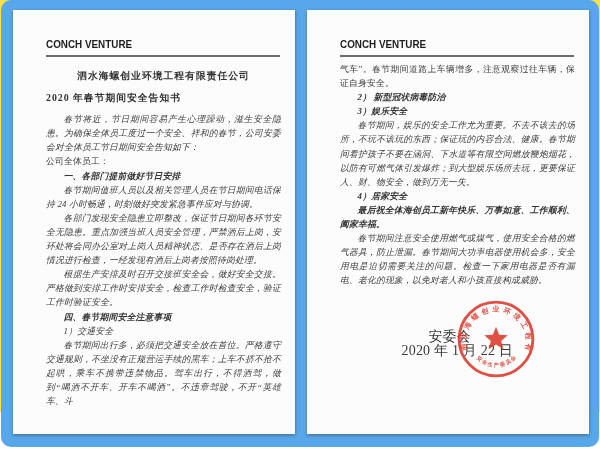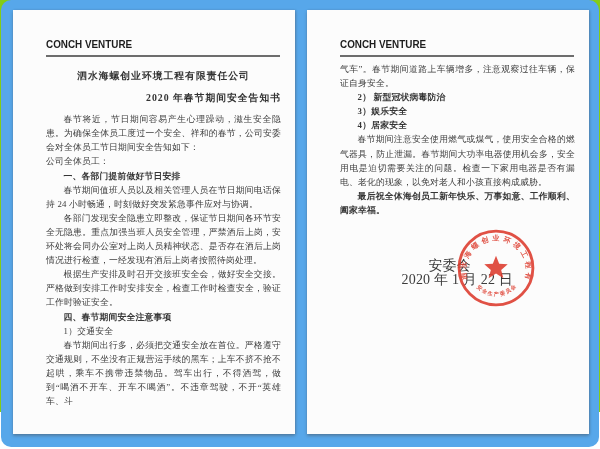--- a/index.html
+++ b/index.html
@@ -1,36 +1,36 @@
 <!DOCTYPE html>
 <html><head>
 <meta charset="utf-8">
 <style>
   * { margin:0; padding:0; box-sizing:border-box; }
   html,body { width:600px; height:449px; background:#ffffff; overflow:hidden;
     font-family:"Liberation Serif","DejaVu Serif",serif; }
-  .canvas { position:relative; width:600px; height:412px; background:#84cc16; }
+  .canvas { position:relative; width:600px; height:412px; background:#fde047; }
   .blue-frame { position:absolute; left:1px; top:0; width:598px; height:447px;
     background:#57a7ea; border-radius:10px; }
   .page { position:absolute; top:10px; height:424px; background:#fcfcfc;
     box-shadow:0 2px 3px rgba(70,80,90,.45), 1px 0 2px rgba(70,80,90,.25); }
   .page-left  { left:13px;  width:282px; }
   .page-right { left:307px; width:282px; }
   .logo-row { margin:24px 15px 3px 33px; border-bottom:2px solid #6d6d6d; padding-bottom:3px; }
   .logo { display:inline-block; font-family:"Liberation Sans","DejaVu Sans",sans-serif;
     font-weight:bold; font-size:10.5px; color:#1d1d1d; letter-spacing:0;
     transform:scaleX(.94); transform-origin:left center; white-space:nowrap; }
   .content { padding:2px 14px 0 33px; font-size:8.8px; line-height:14.1px;
     color:#3c3c3c; letter-spacing:.2px; }
   .doc-title { text-align:center; font-weight:bold; font-size:9.8px;
     letter-spacing:1px; margin-top:7px; color:#333; }
-  .doc-subtitle { text-align:right; font-weight:bold; font-size:9.8px;
+  .doc-subtitle { text-align:left; font-weight:bold; font-size:9.8px;
     letter-spacing:1px; margin:8px 0 7px; color:#333; }
   .blk { text-align:justify; }
-  .blk.p, .blk.h, .blk.sub, .blk.hsub, .blk.closing { text-indent:2em; }
+  .blk.p, .blk.h, .blk.sub, .blk.hsub, .blk.closing { text-indent:2em;font-style:italic; }
   .blk.h, .blk.hsub, .blk.closing { font-weight:bold; color:#353535; }
   .sig-area { position:relative; height:110px; margin-top:10px; }
   .sig-name { position:absolute; right:104px; top:32px; font-size:14px; color:#3c3c3c; }
   .sig-date { position:absolute; right:62px;  top:46px; font-size:14px; color:#3c3c3c; }
   .stamp { position:absolute; right:38px; top:0px; width:82px; height:82px; opacity:.88; }
 </style>
 </head>
 <body>
 
 <div class="canvas">
@@ -59,23 +59,24 @@
 
   <div class="page page-right">
     <div class="logo-row">
       <span class="logo">CONCH VENTURE</span>
     </div>
     <div class="content">
       <div>
           <div class="blk pc">气车”。春节期间道路上车辆增多，注意观察过往车辆，保证自身安全。</div>
           <div class="blk hsub">2） 新型冠状病毒防治</div>
           <div class="blk hsub">3）娱乐安全</div>
+          <div class="blk p">春节期间，娱乐的安全工作尤为重要。不去不该去的场所，不玩不该玩的东西；保证玩的内容合法、健康。春节期间看护孩子不要在涵洞、下水道等有限空间燃放鞭炮烟花，以防有可燃气体引发爆炸；到大型娱乐场所去玩，更要保证人、财、物安全，做到万无一失。</div>
           <div class="blk hsub">4）居家安全</div>
+          <div class="blk closing">最后祝全体海创员工新年快乐、万事如意、工作顺利、阖家幸福。</div>
           <div class="blk p">春节期间注意安全使用燃气或煤气，使用安全合格的燃气器具，防止泄漏。春节期间大功率电器使用机会多，安全用电是迫切需要关注的问题。检查一下家用电器是否有漏电、老化的现象，以免对老人和小孩直接构成威胁。</div>
-          <div class="blk closing">最后祝全体海创员工新年快乐、万事如意、工作顺利、阖家幸福。</div>
         </div>
 
       <div class="sig-area">
         <div class="sig-name">安委会</div>
         <div class="sig-date">2020 年 1 月 22 日</div>
 
         <svg class="stamp" viewBox="0 0 100 100">
           <circle cx="50" cy="50" r="45" fill="none" stroke="#dd3a2c" stroke-width="3.5"></circle>
           <defs>
             <path id="sealTopArc" d="M 14.5,64 A 37,37 0 1 1 85.5,64" fill="none"></path>

